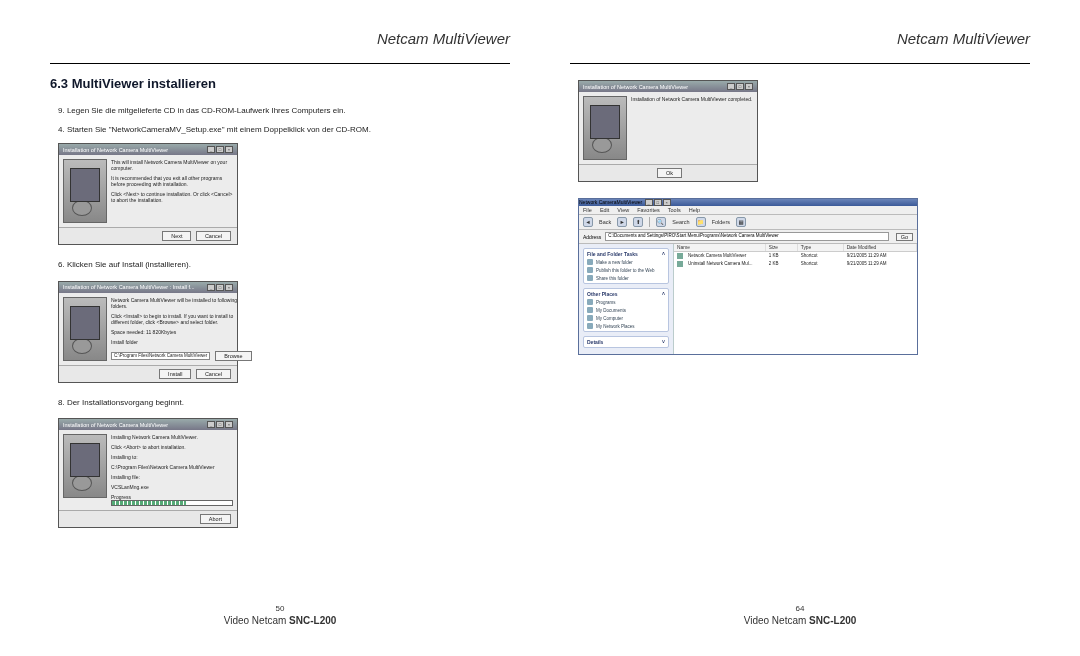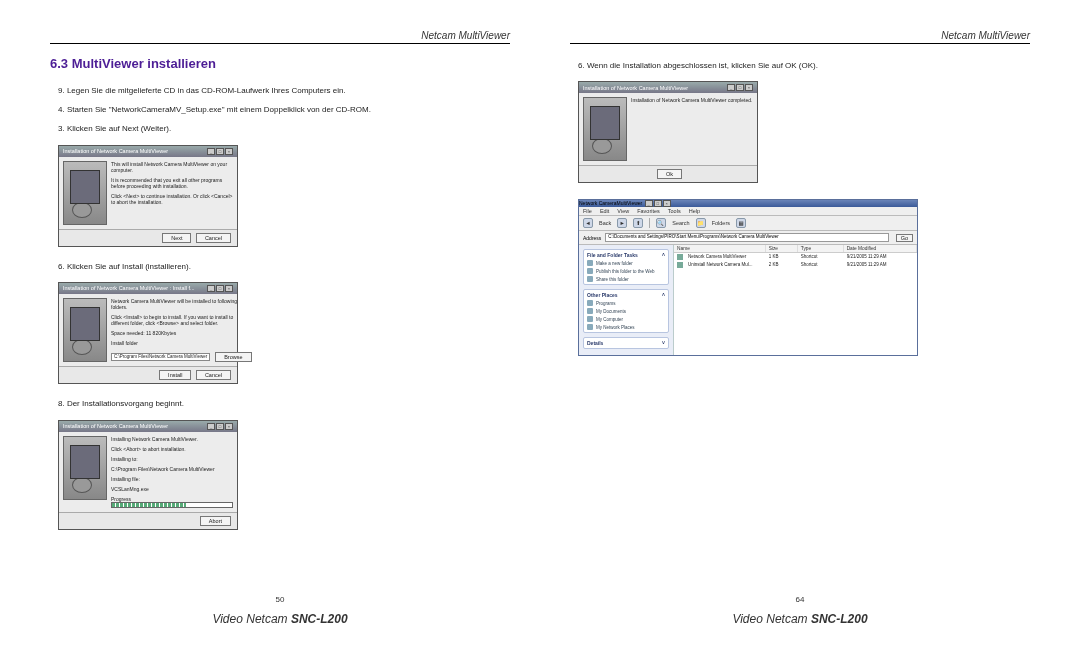--- a/index.html
+++ b/index.html
@@ -13,32 +13,32 @@
     gap: 60px;
   }
   .page {
     flex: 1;
     display: flex;
     flex-direction: column;
     position: relative;
   }
   .header {
     font-style: italic;
-    font-size: 10px;
+    font-size: 15px;
     text-align: right;
-    padding-bottom: 2px;
+    padding-bottom: 16px;
     border-bottom: 1px solid #000;
     margin-bottom: 12px;
     color: #333;
   }
   .section-title {
     font-size: 13px;
     font-weight: bold;
     margin-bottom: 10px;
-    color: #4c1d95;
+    color: #0f172a;
   }
   .step {
     font-size: 8px;
     margin: 4px 0 4px 8px;
     color: #222;
     line-height: 1.4;
   }
   .step.caption { margin-bottom: 6px; }
   .dialog {
     width: 180px;
@@ -180,35 +180,34 @@
   }
   .filepane .row span { padding:1px 3px; }
   .ficon { display:inline-block; width:6px; height:6px; background:#7a9; margin-right:2px; vertical-align:middle;}
 
   .footer {
     margin-top: auto;
     text-align: center;
     font-size: 8px;
     color: #333;
   }
-  .footer .pg { margin-bottom: 8px; }
-  .footer .model { font-style: italic; font-size:12px;}
+  .footer .pg { margin-bottom: 2px; }
+  .footer .model { font-size:10px;}
   .footer .model b { font-weight:bold; }
 </style>
 </head>
 <body>
 
 <div class="page">
   <div class="header">Netcam MultiViewer</div>
 
   <div class="section-title">6.3 MultiViewer installieren</div>
 
   <div class="step">9. Legen Sie die mitgelieferte CD in das CD-ROM-Laufwerk Ihres Computers ein.</div>
   <div class="step">4. Starten Sie "NetworkCameraMV_Setup.exe" mit einem Doppelklick von der CD-ROM.</div>
-  <div class="step caption">3. Klicken Sie auf Next (Weiter).</div>
 
   <div class="dialog">
     <div class="titlebar">
       <span>Installation of Network Camera MultiViewer</span>
       <span class="winbtns">
         <span>_</span><span>□</span><span>×</span>
       </span>
     </div>
     <div class="body">
       <div class="sidebar-img"></div>
@@ -285,21 +284,20 @@
 
   <div class="footer">
     <div class="pg">50</div>
     <div class="model"><span>Video Netcam </span><b>SNC-L200</b></div>
   </div>
 </div>
 
 <div class="page">
   <div class="header">Netcam MultiViewer</div>
 
-  <div class="step caption">6. Wenn die Installation abgeschlossen ist, klicken Sie auf OK (OK).</div>
 
   <div class="dialog">
     <div class="titlebar">
       <span>Installation of Network Camera MultiViewer</span>
       <span class="winbtns">
         <span>_</span><span>□</span><span>×</span>
       </span>
     </div>
     <div class="body">
       <div class="sidebar-img"></div>

